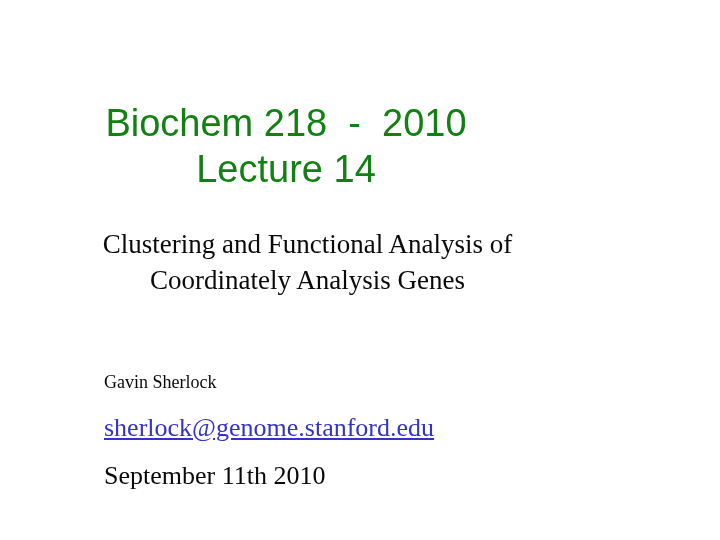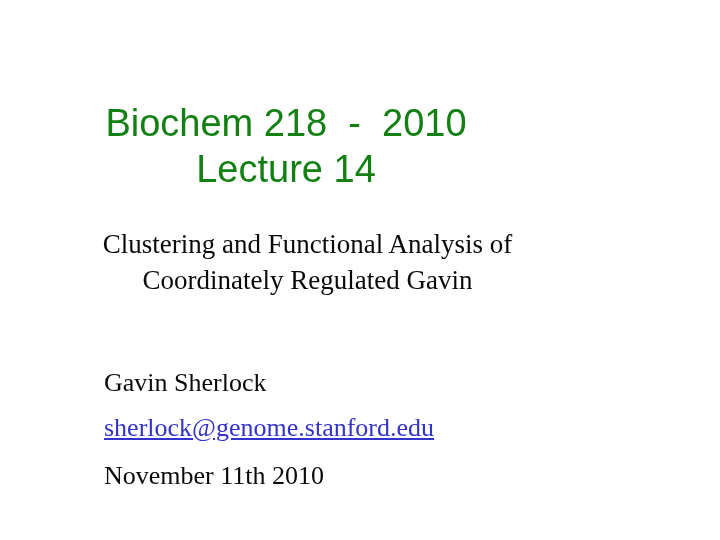--- a/index.html
+++ b/index.html
@@ -57,21 +57,21 @@
   
   .author-block {
     position: absolute;
     left: 104px;
     top: 360px;
     width: 540px;
     text-align: left;
   }
   .author-line {
     font-family: "Liberation Serif", serif;
-    font-size: 26px;
+    font-size: 18px;
     line-height: 45px;
     color: #0a0a0a;
     white-space: pre;
   }
   .email-line {
     font-family: "Liberation Serif", serif;
     font-size: 26px;
     line-height: 45px;
     color: #3333cc;
     text-decoration: underline;
@@ -96,24 +96,24 @@
 
 <div class="slide">
 
   <div class="title-block">
     <div class="title-line">Biochem 218  -  2010</div>
     <div class="title-line">Lecture 14</div>
   </div>
 
   <div class="subtitle-block">
     <div class="subtitle-line">Clustering and Functional Analysis of</div>
-    <div class="subtitle-line">Coordinately Regulated Gavin</div>
+    <div class="subtitle-line">Coordinately Analysis Genes</div>
   </div>
 
   <div class="author-block">
     <div class="author-line">Gavin Sherlock</div>
     <div class="email-row">
       <span class="email-line">sherlock@genome.stanford.edu</span>
     </div>
-    <div class="date-line">November 11th 2010</div>
+    <div class="date-line">September 11th 2010</div>
   </div>
 
 </div>
 
 </body></html>

